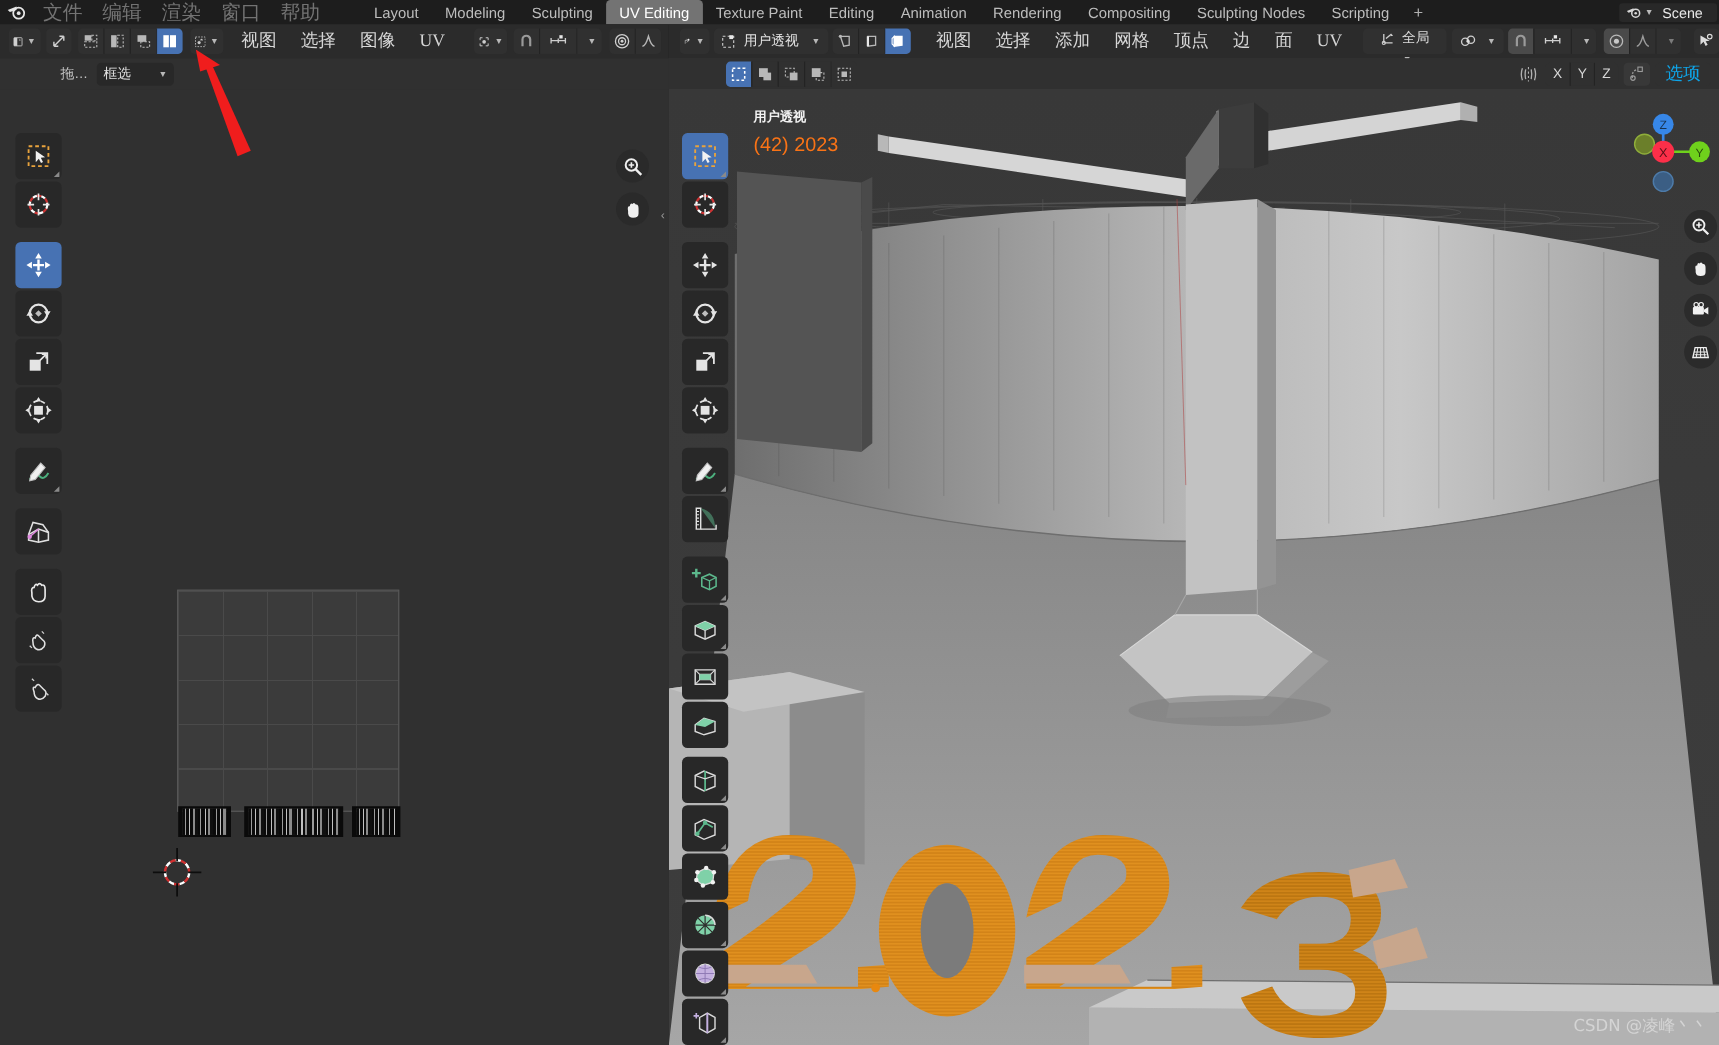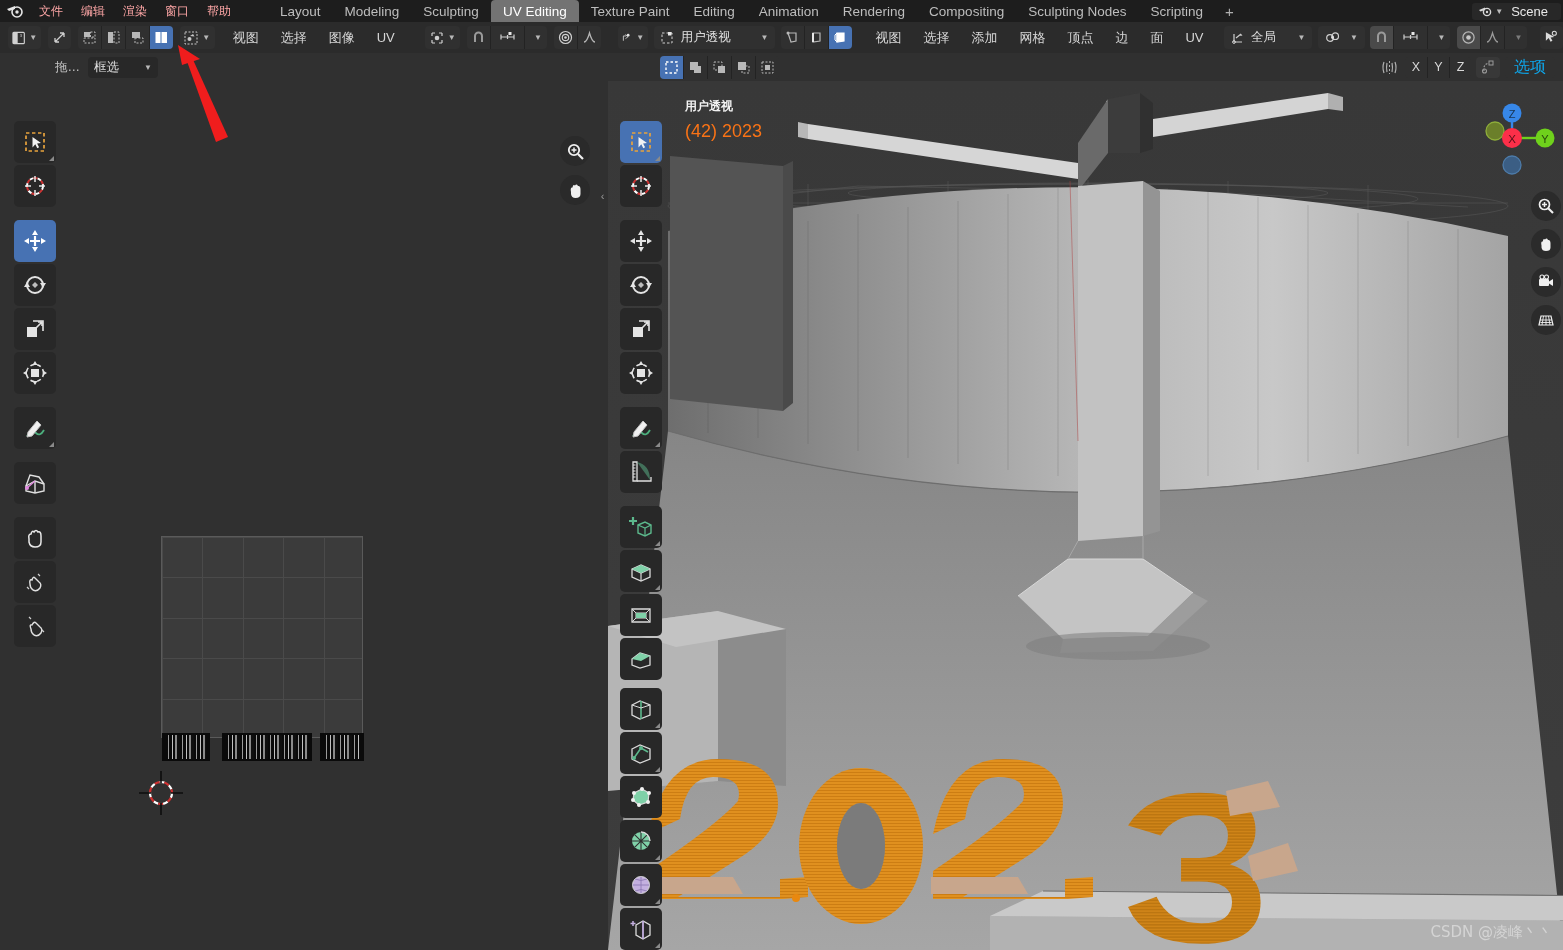--- a/index.html
+++ b/index.html
@@ -14,21 +14,21 @@
 
   
   .topbar {
     position: absolute; left: 0; top: 0; width: 1563px; height: 22px;
     background: #1d1d1d; display: flex; align-items: center;
   }
   .blender-logo {
     width: 30px; height: 22px; display: flex; align-items: center; justify-content: center;
   }
   .menu-item {
-    font-size: 12px; color: #fca5a5; padding: 0 9px; height: 22px;
+    font-size: 18px; color: #737373; padding: 0 9px; height: 22px;
     display: flex; align-items: center; white-space: nowrap;
   }
   .ws-tabs { display: flex; align-items: flex-end; height: 22px; margin-left: 28px; }
   .ws-tab {
     font-size: 13.5px; color: #bdbdbd; padding: 0 12px; height: 22px;
     display: flex; align-items: center; white-space: nowrap;
     border-radius: 4px 4px 0 0;
   }
   .ws-tab.active { background: #737373; color: #ffffff; }
   .ws-plus { font-size: 15px; color: #b0b0b0; padding: 0 10px; display:flex; align-items:center; height:22px;}
@@ -58,22 +58,22 @@
     display: flex; align-items: center; justify-content: center; color: #d0d0d0;
     font-size: 12.5px; padding: 0 4px;
   }
   .hbtn.on { background: #4772b3; }
   .hgroup { display: flex; align-items: center; margin-right: 7px; }
   .hgroup .hbtn { border-radius: 0; }
   .hgroup .hbtn:first-child { border-radius: 4px 0 0 4px; }
   .hgroup .hbtn:last-child { border-radius: 0 4px 4px 0; }
   .hgroup .hbtn + .hbtn { border-left: 1px solid #232323; }
   .hmenu {
-    font-size: 13px; color: #d6d6d6; padding: 0 11px; height: 23px;
-    display: flex; align-items: center; white-space: nowrap;
+    font-size: 16px; color: #d6d6d6; padding: 0 11px; height: 23px;
+    display: flex; align-items: center; white-space: nowrap; font-family: Liberation Serif, serif;
   }
   .chev { font-size: 8px; color: #b8b8b8; margin-left: 4px; }
   .dropbtn {
     height: 23px; background: #303030; border-radius: 4px; display:flex; align-items:center;
     padding: 0 7px; font-size: 12.5px; color: #dcdcdc; gap: 6px;
   }
   .modedrop {
     height: 23px; background: #303030; border-radius: 4px; display: flex; align-items: center;
     padding: 0 7px 0 6px; font-size: 12.5px; color: #e2e2e2; width: 150px;
     justify-content: space-between;
@@ -376,21 +376,21 @@
       <div class="sep"></div>
       <div class="hmenu">视图</div>
       <div class="hmenu">选择</div>
       <div class="hmenu">添加</div>
       <div class="hmenu">网格</div>
       <div class="hmenu">顶点</div>
       <div class="hmenu">边</div>
       <div class="hmenu">面</div>
       <div class="hmenu">UV</div>
       <div style="width:12px;"></div>
-      <div class="dropbtn" style="width:108px;justify-content:space-between;">
+      <div class="dropbtn" style="width:108px;justify-content:space-between;flex-direction:column;">
         <span style="display:flex;align-items:center;gap:6px;">
           <svg width="14" height="14" viewBox="0 0 14 14">
             <path d="M3 11 L3 3 M3 11 L11 11" stroke="#cfcfcf" stroke-width="1.2"></path>
             <path d="M5 7 L10 3" stroke="#cfcfcf" stroke-width="1.2"></path>
             <circle cx="3" cy="11" r="1.4" fill="none" stroke="#cfcfcf" stroke-width="1"></circle>
             <path d="M10 3 L9 5 L11.5 4.5 Z" fill="#cfcfcf"></path>
           </svg>
           <span>全局</span>
         </span>
         <span class="chev">▼</span>

